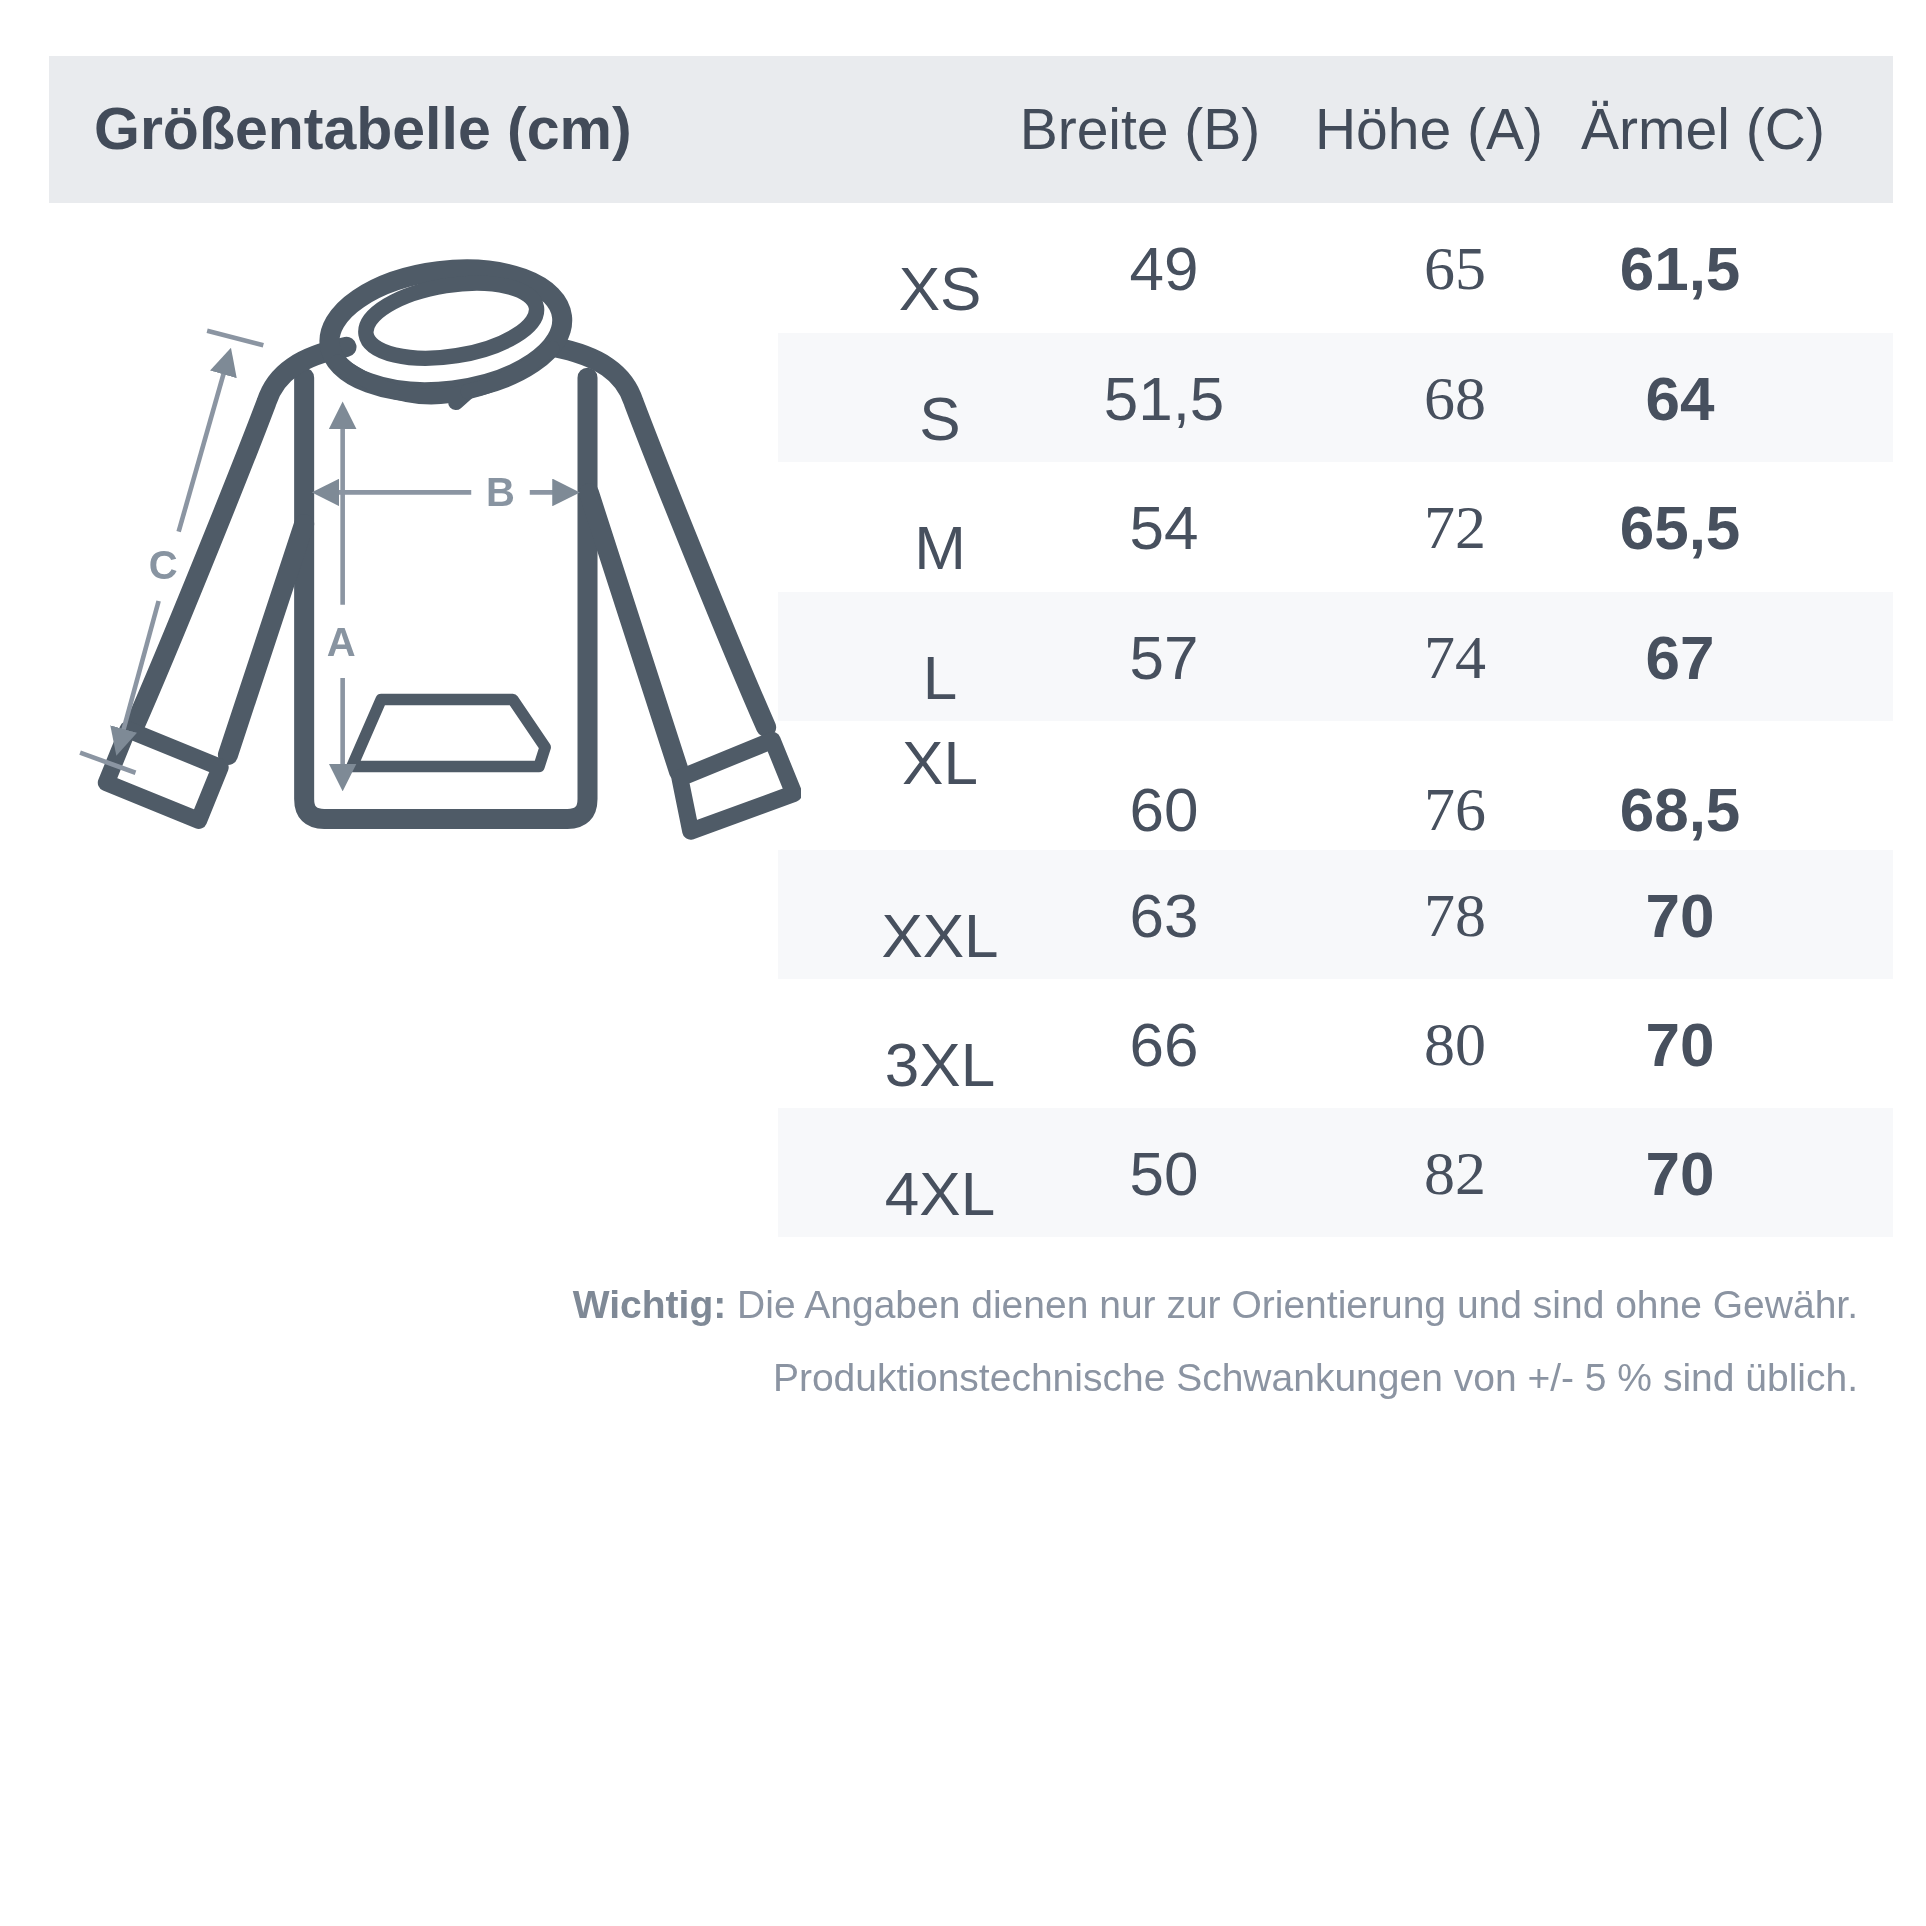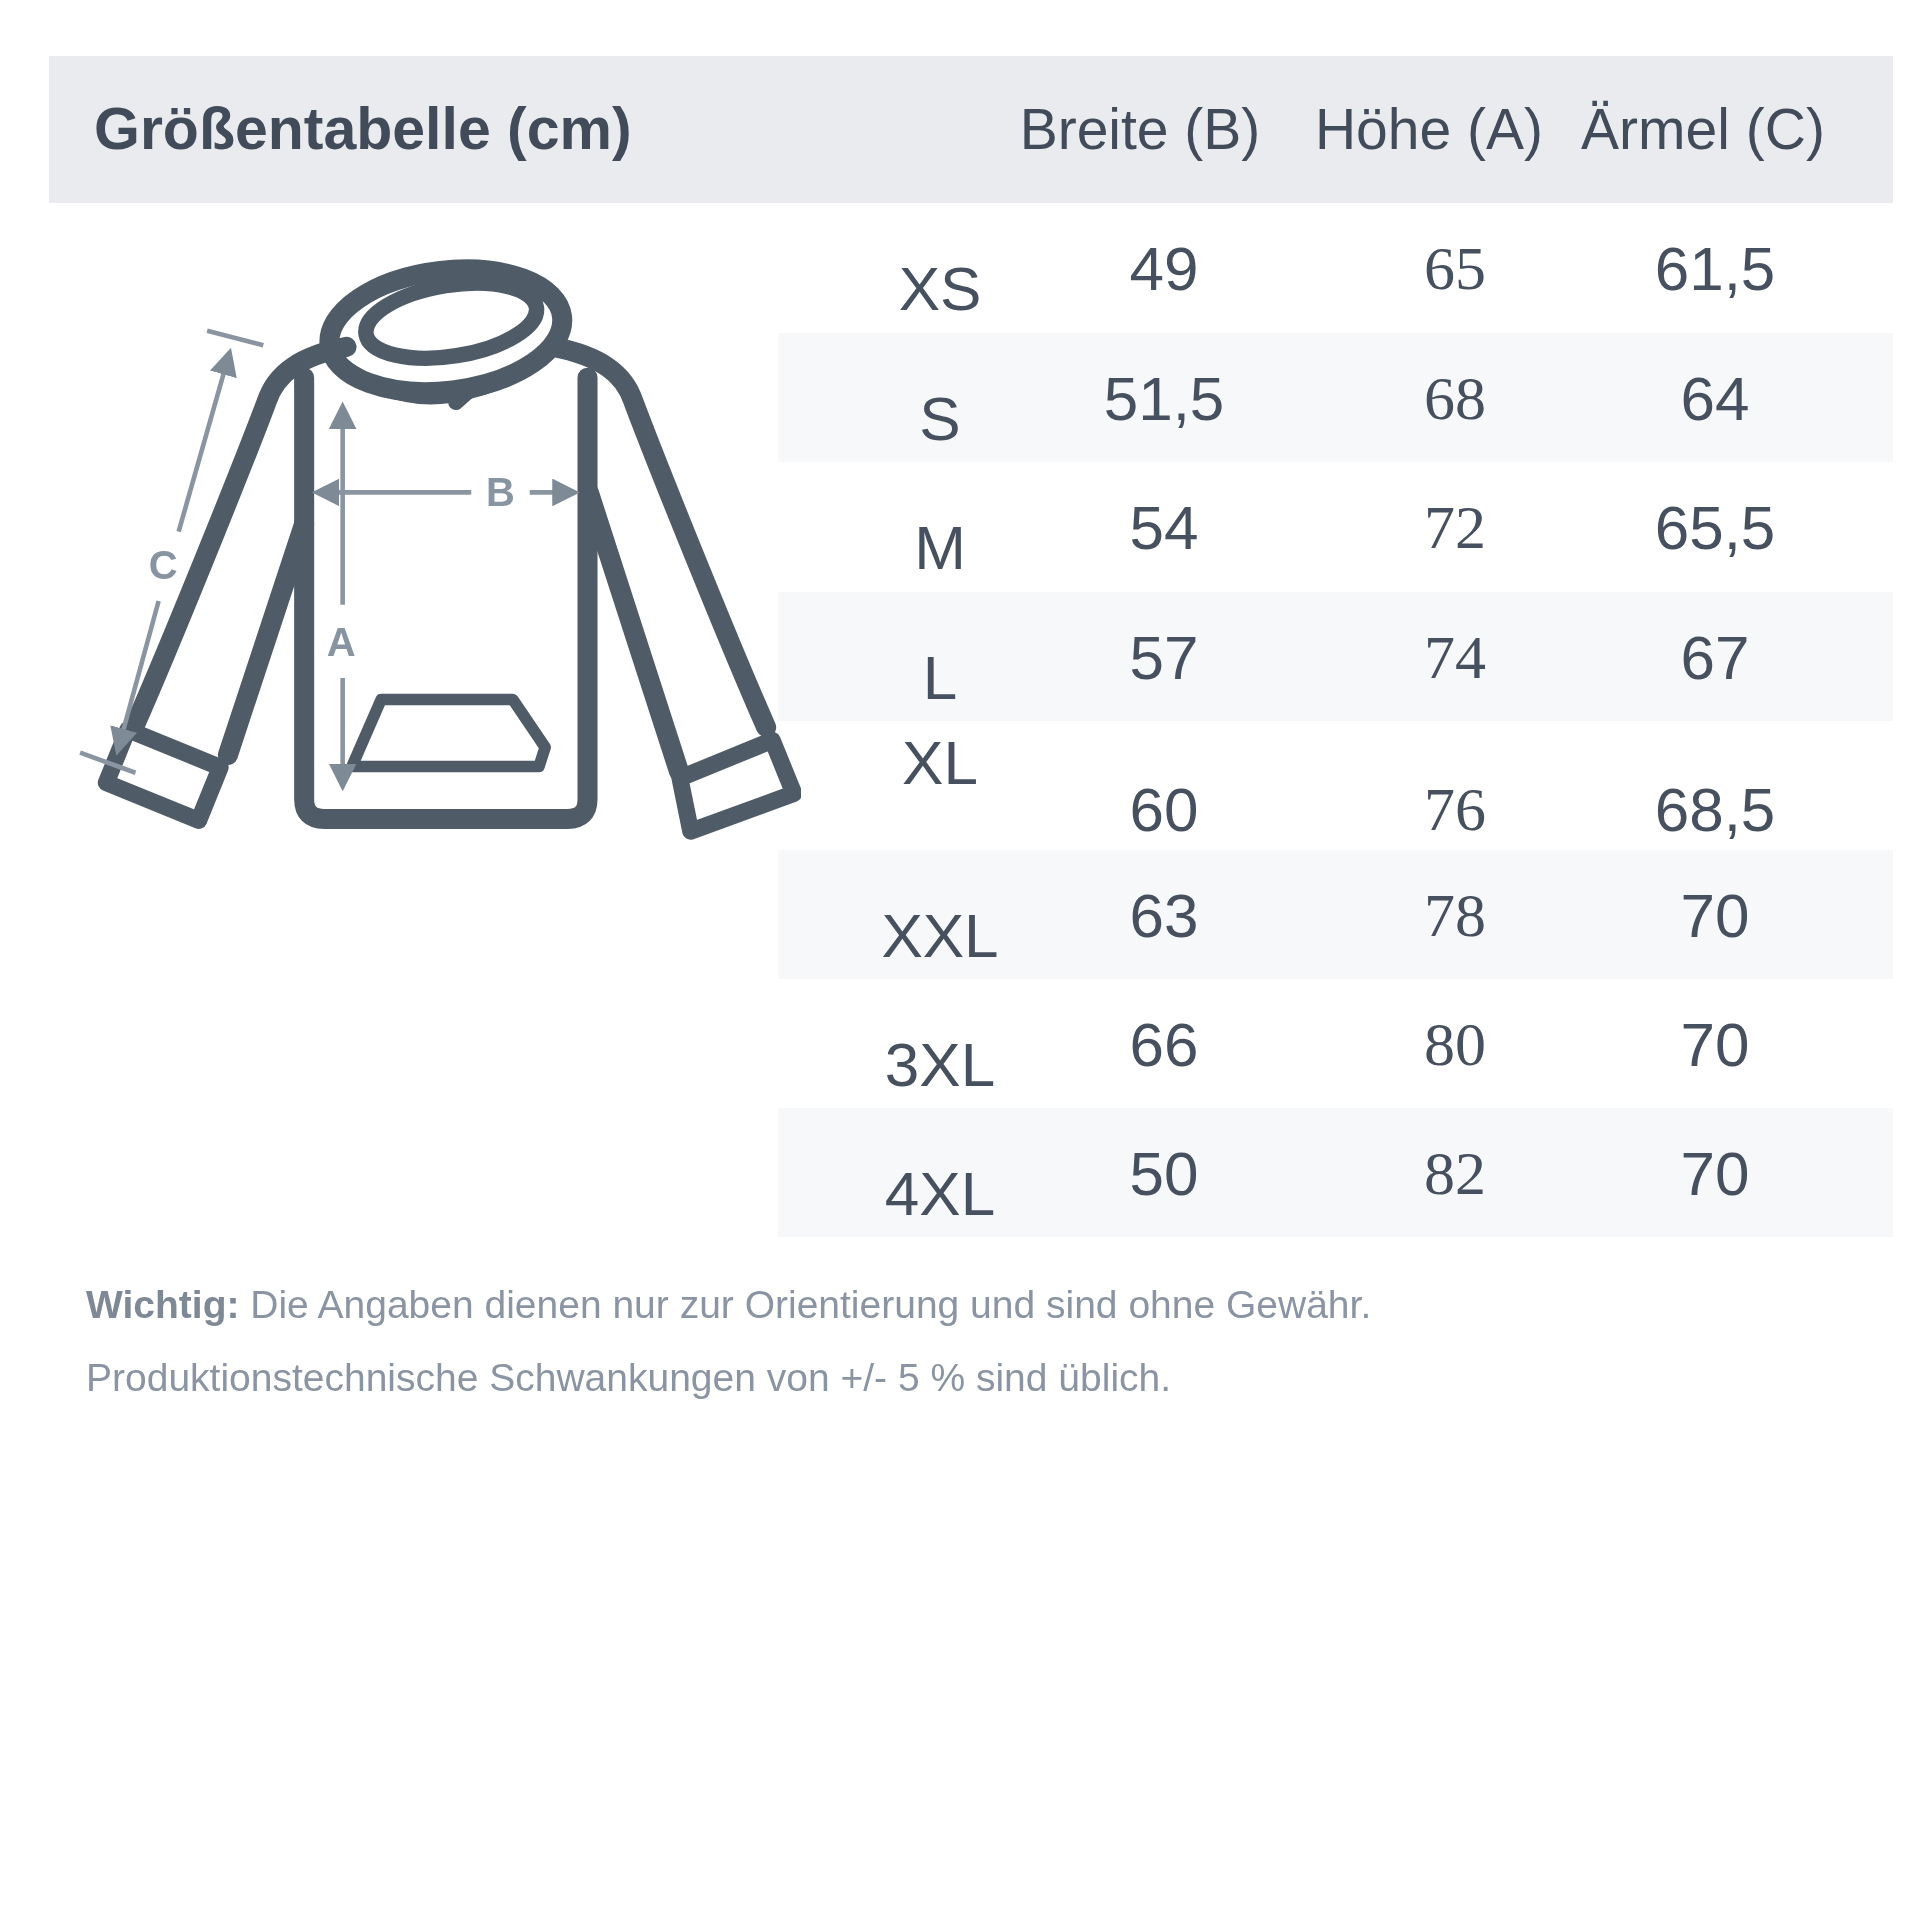--- a/index.html
+++ b/index.html
@@ -1,18 +1,19 @@
 <!DOCTYPE html>
 <html style="font-size:12.3px"><head>
 <meta charset="utf-8">
 <style>
   html,body{margin:0;padding:0;background:#ffffff;}
   #page{
     position:relative;width:1926px;height:1430px;background:#ffffff;overflow:hidden;
     font-family:"Liberation Sans","DejaVu Sans",sans-serif;
+    text-align:right;
   }
   
   #header-band{
     position:absolute;left:49px;top:56px;width:1844px;height:147px;
     background:#e9ebee;
   }
   #page-title{
     position:absolute;left:45px;top:0;height:147px;line-height:147px;
     font-size:59px;font-weight:700;color:#424b59;white-space:nowrap;
   }
@@ -30,21 +31,21 @@
   .row{position:absolute;left:0;width:1926px;height:129px;}
   .row-bg{position:absolute;left:778px;top:0;width:1115px;height:100%;}
   .row.striped .row-bg{background:#f7f8fa;}
   .cell{
     position:absolute;top:50%;transform:translate(-50%,-50%);
     font-size:62px;color:#47505e;white-space:nowrap;
   }
   .cell.size{left:940px;margin-top:20px;}
   .cell.c1{left:1164px;}
   .cell.c2{left:1455px;font-family:Liberation Serif, serif;}
-  .cell.c3{left:1715px;}
+  .cell.c3{left:1680px;font-weight:bold;}
   .row-xl .cell.size{margin-top:-23px;}
   .row-xl .cell.c1,.row-xl .cell.c2,.row-xl .cell.c3{margin-top:24px;}
 
   
   #hoodie-diagram{position:absolute;left:46px;top:216px;width:755px;height:693px;}
 
   
   #footer-note{
     position:absolute;left:86px;top:1268px;width:1772px;
     font-size:39px;line-height:73px;color:#8b94a2;

